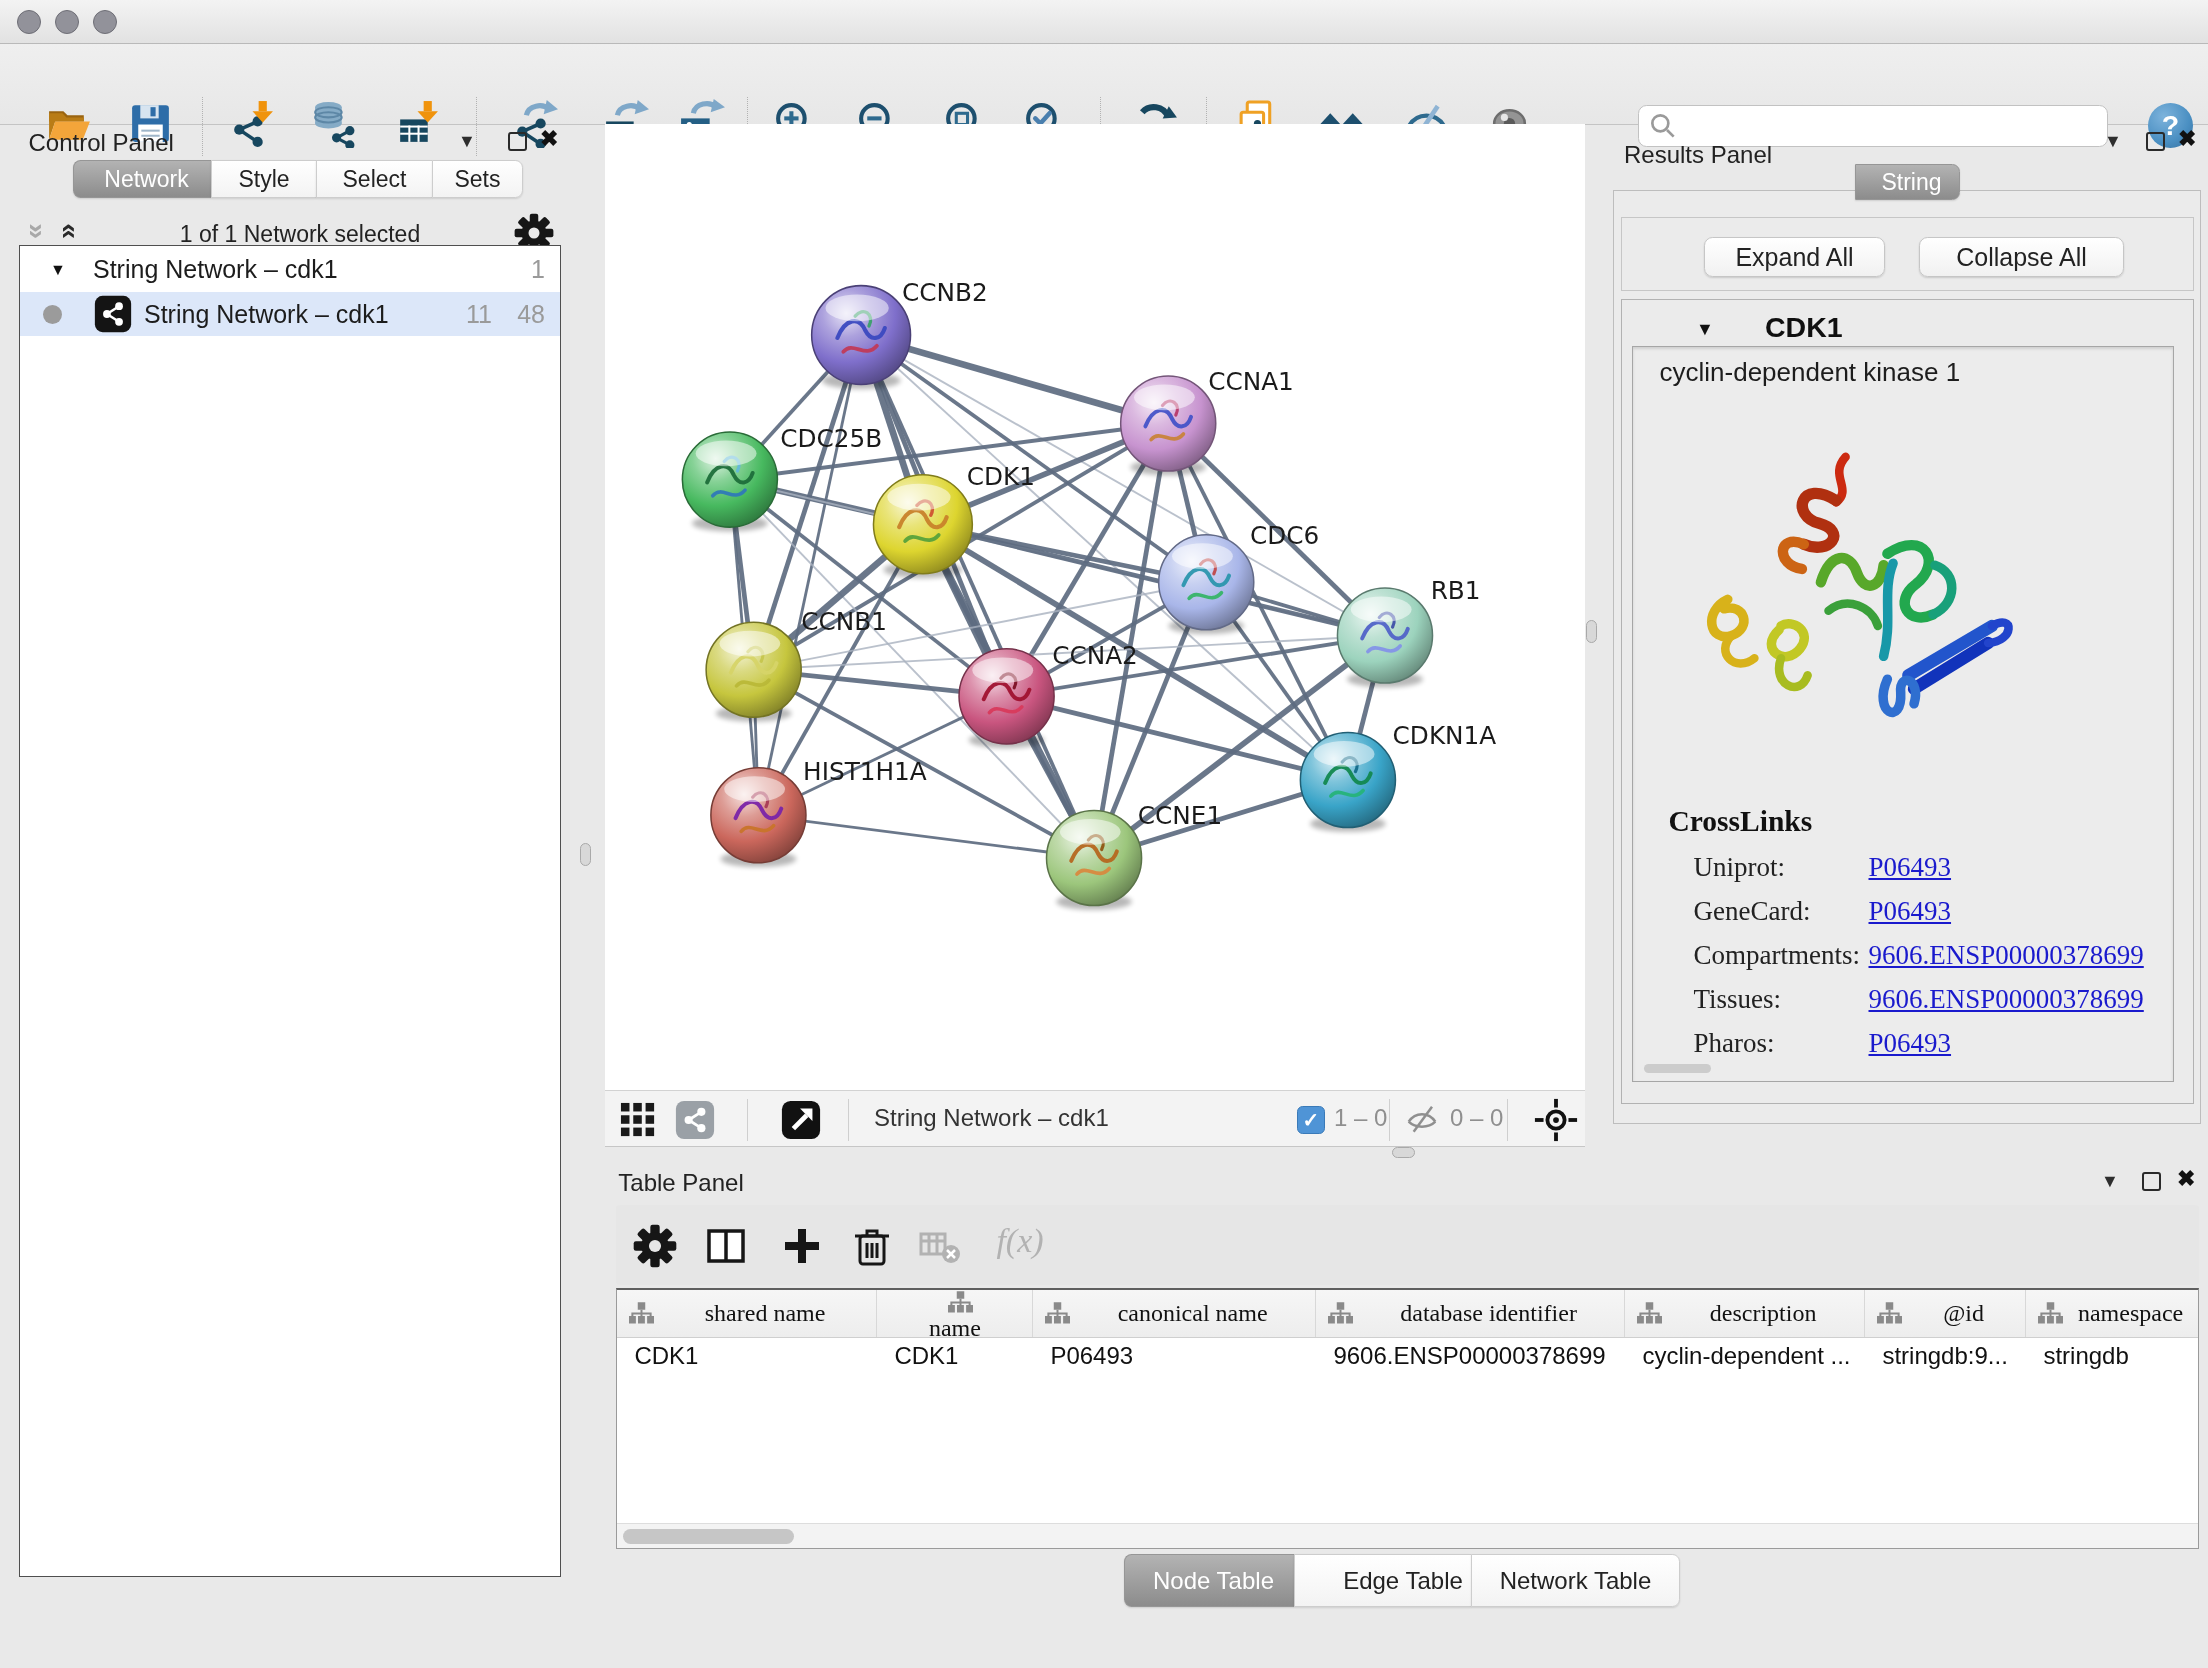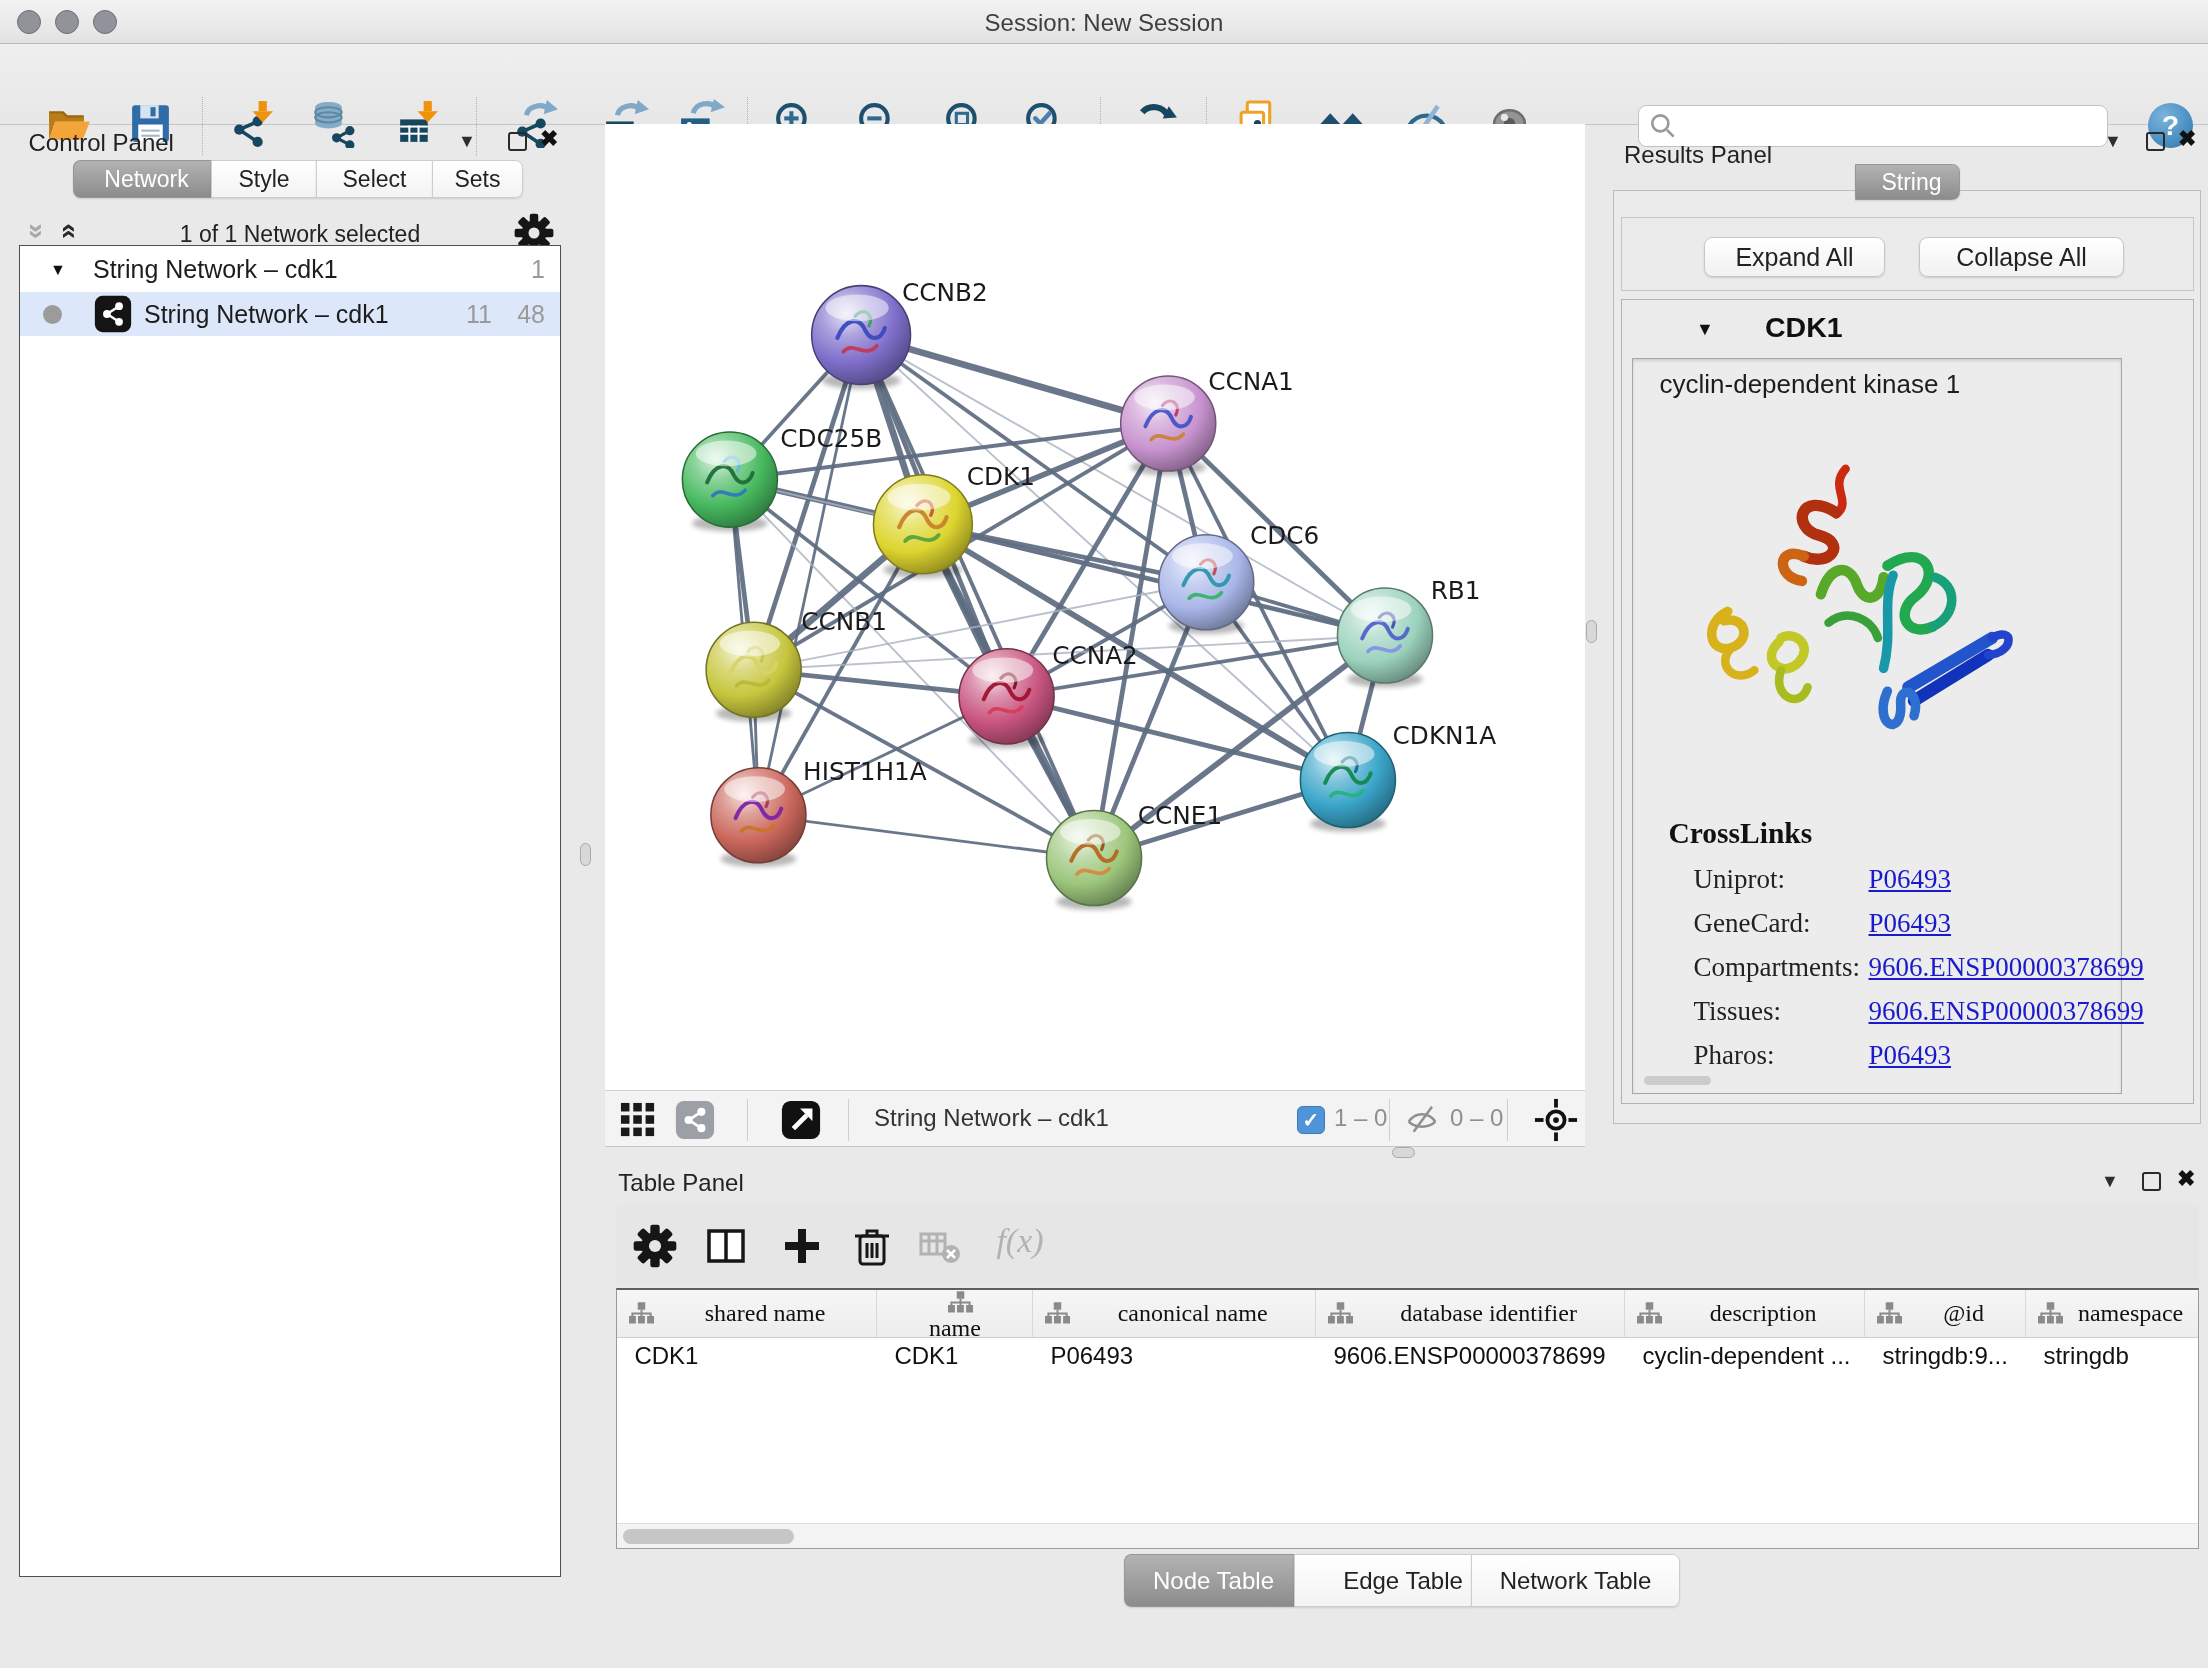--- a/index.html
+++ b/index.html
@@ -108,21 +108,20 @@
 </style>
 </head>
 <body>
 
 <div id="app">
 
   <div class="titlebar">
     <div class="tl" style="left:17px"></div>
     <div class="tl" style="left:55px"></div>
     <div class="tl" style="left:93px"></div>
-    <div class="win-title">Session: New Session</div>
   </div>
 
   <div class="toolbar">
     <div class="tb-icon" style="left:45px">
       <svg viewBox="0 0 48 48">
           <path d="M4 12h14l4 4h16v6H4z" fill="#9a6410"></path>
           <path d="M4 40V14h13l4 4h17v4H10z" fill="#b97c16"></path>
           <path d="M10 22h34L37 40H4z" fill="#f3a53a"></path>
         </svg>
     </div>
@@ -696,21 +695,21 @@
 
     <div class="rp-box" style="left:1621px;top:217px;width:573px;height:74px;border-color:#c6c6c6">
       <div class="btn" style="left:82px;top:19px;width:181px;height:40px">Expand All</div>
       <div class="btn" style="left:297px;top:19px;width:205px;height:40px">Collapse All</div>
     </div>
 
     <div class="rp-box" style="left:1621px;top:299px;width:573px;height:805px;border-color:#b2b2b2">
       <span class="tri" style="position:absolute;left:74px;top:19px;font-size:18px">▼</span>
       <div class="gene-head" style="left:143px;top:11.4px">CDK1</div>
 
-      <div class="rp-inner" style="left:9.5px;top:58px;width:490px;height:736px">
+      <div class="rp-inner" style="left:9.5px;top:46px;width:542px;height:736px">
         <div class="gene-desc" style="left:27px;top:9.5px">cyclin-dependent kinase 1</div>
 
         <svg style="position:absolute;left:53px;top:88px" width="361" height="323" viewBox="0 0 380 330">
           <g fill="none" stroke-linecap="round">
             <path d="M168 18 C150 38 176 52 158 66" stroke="#cc2a10" stroke-width="9"></path>
             <path d="M158 64 C120 40 110 80 140 88 C170 96 152 122 124 110" stroke="#b03010" stroke-width="12"></path>
             <path d="M124 110 C96 98 94 132 122 136" stroke="#cc6414" stroke-width="11"></path>
             <path d="M44 168 C18 180 24 214 48 206 C70 198 62 172 40 178" stroke="#d8b21a" stroke-width="10"></path>
             <path d="M48 206 C30 224 52 246 72 230" stroke="#d8b21a" stroke-width="9"></path>
             <path d="M98 200 C76 220 104 240 120 220 C134 202 112 188 100 196" stroke="#c2c825" stroke-width="10"></path>

